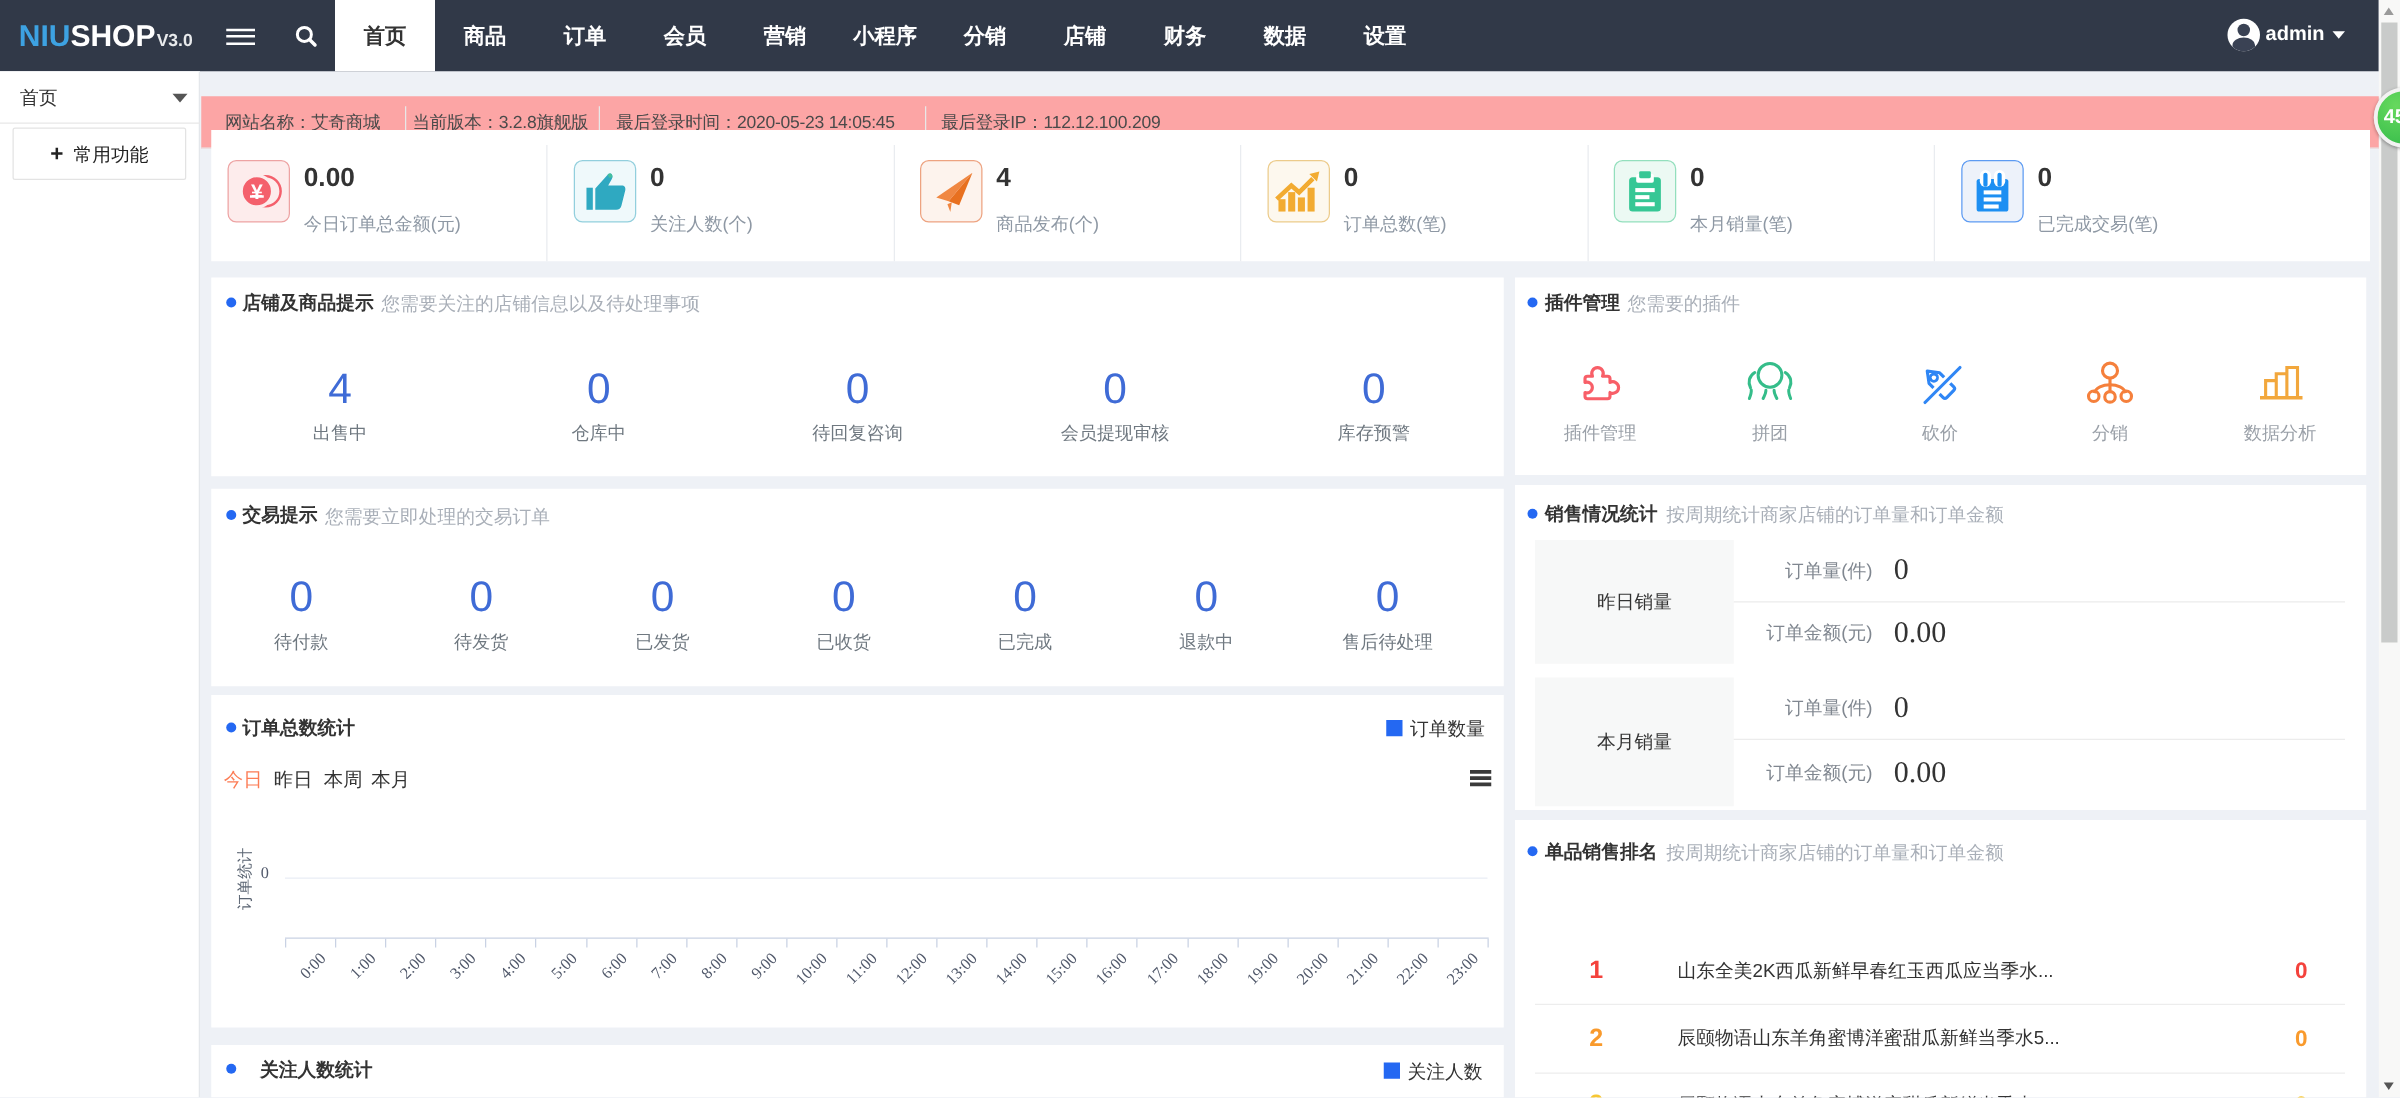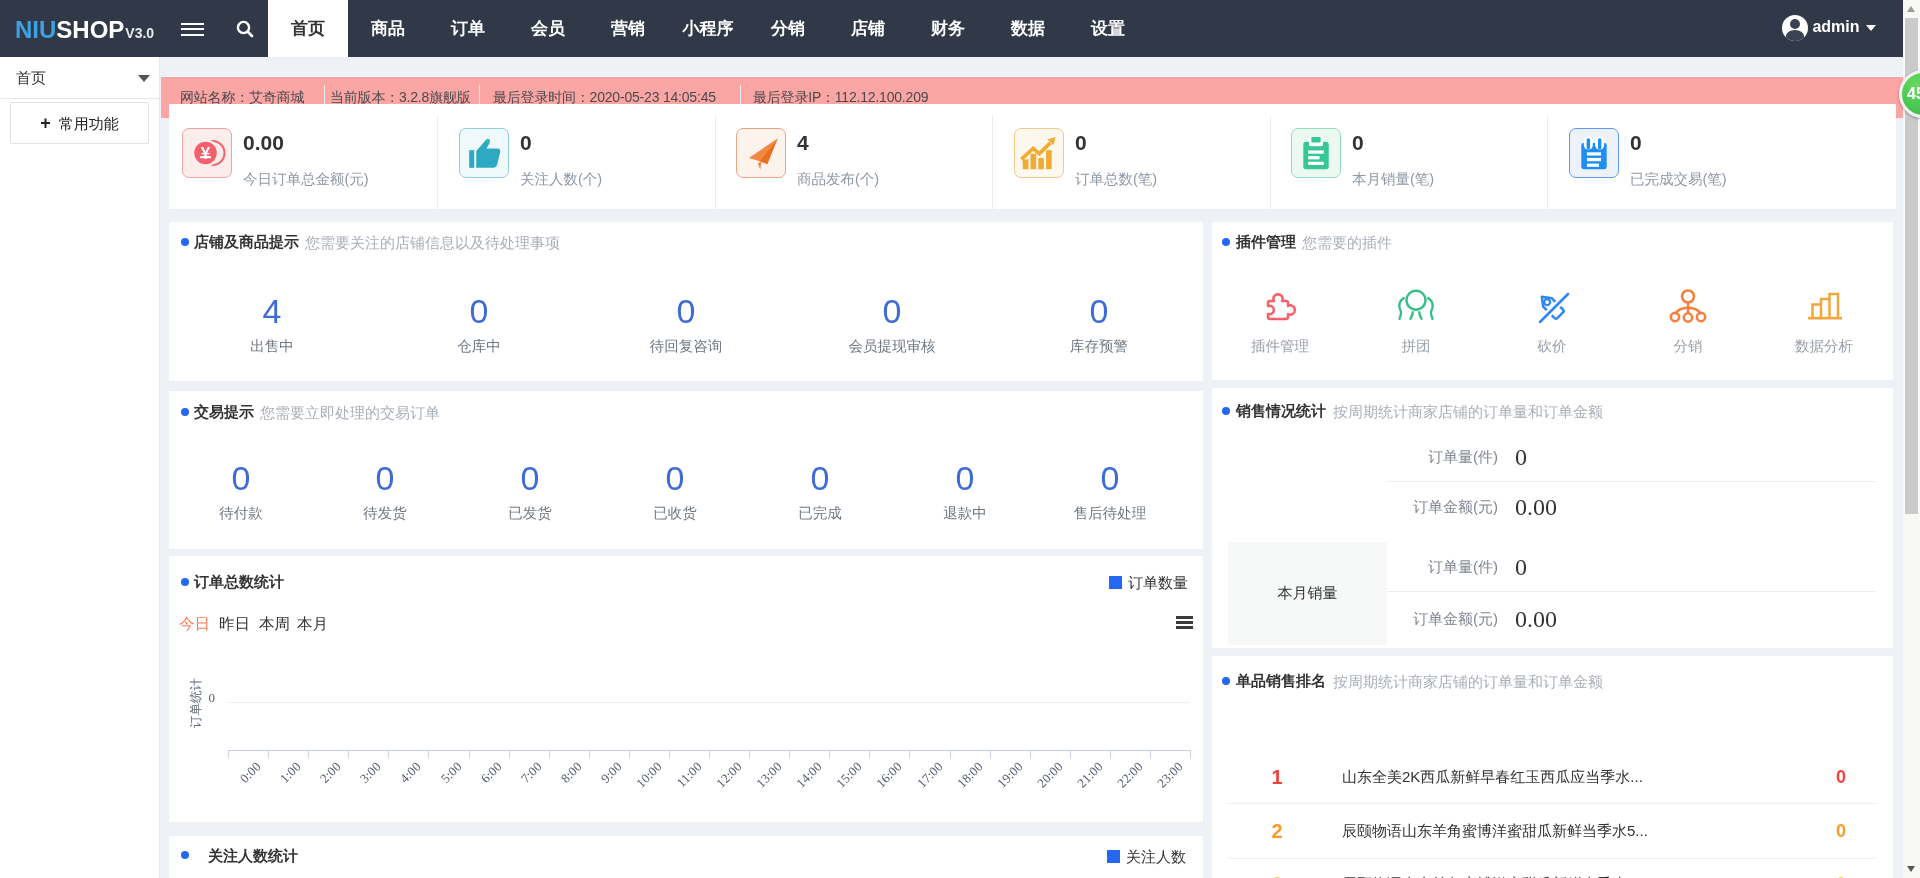--- a/index.html
+++ b/index.html
@@ -374,20 +374,21 @@
     </g>
       </svg>
     <div class="plb">数据分析</div>
   </div>
 </div>
 <div class="panel" id="pF" style="left:1212px;top:388px;width:681px;height:260px;">
   <div class="bullet" style="left:10px;top:19px;"></div>
   <div class="ptitle" style="left:24px;top:14px;">销售情况统计</div>
   <div class="psub" style="left:121px;top:15px;">按周期统计商家店铺的订单量和订单金额</div>
   <div class="stbl" style="top:44px;height:99px;">
+    <div class="stl">昨日销量</div>
     <div class="str" style="top:0;height:50px;border-bottom:1px solid #ececec;">
         <span class="k">订单量(件)</span>
         <span class="v">0</span>
       </div>
     <div class="str" style="top:50px;height:49px;">
         <span class="k">订单金额(元)</span>
         <span class="v">0.00</span>
       </div>
   </div>
   <div class="stbl" style="top:154px;height:103px;">

